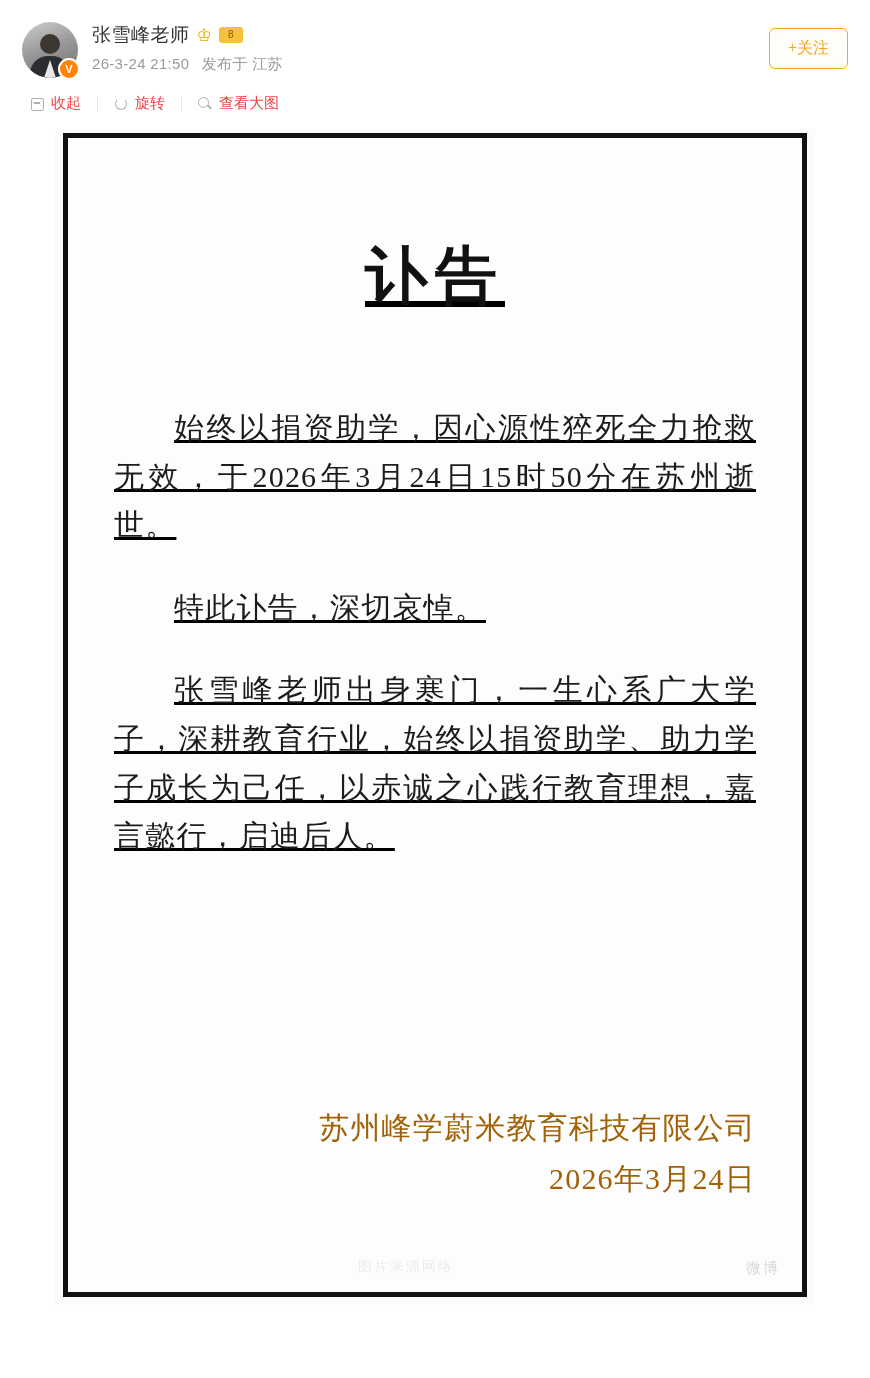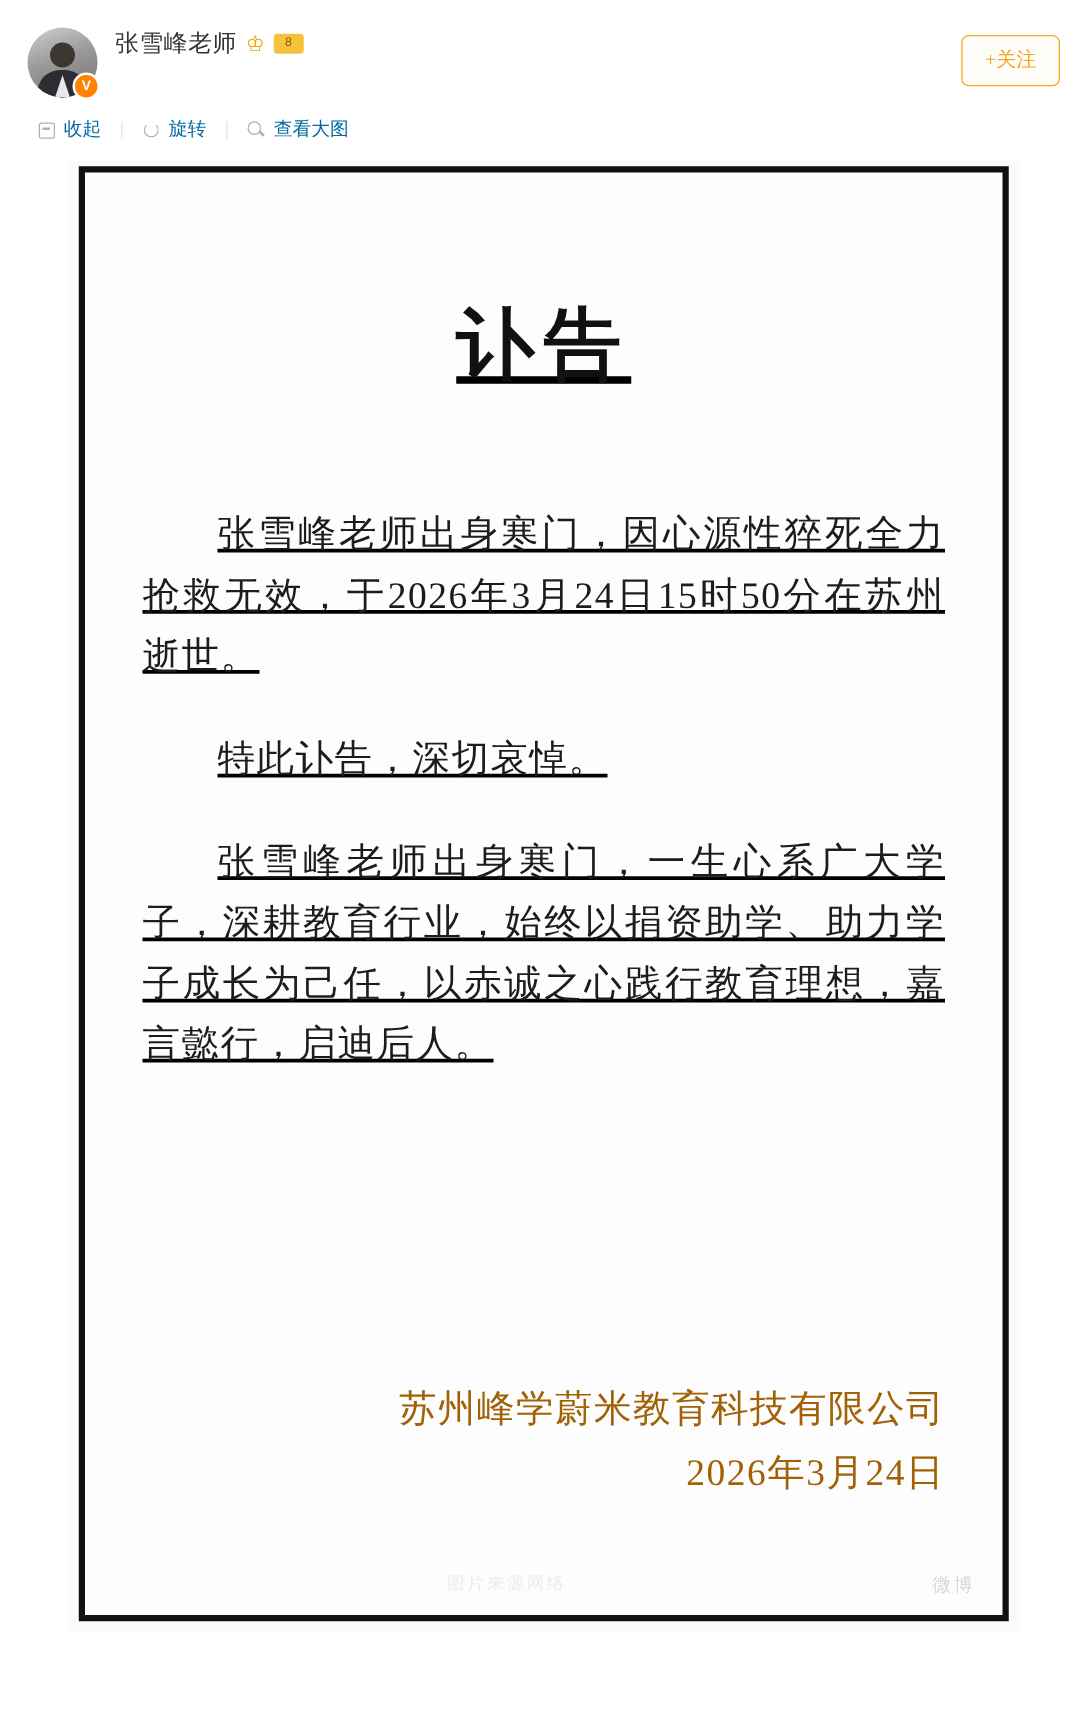--- a/index.html
+++ b/index.html
@@ -161,21 +161,21 @@
     letter-spacing: 0.5px;
     filter: blur(0.3px);
   }
 
   .action-row {
     margin-top: 16px;
     padding-left: 8px;
     display: flex;
     align-items: center;
     gap: 0;
-    color: #0369a1;
+    color: #ef4444;
     font-size: 15px;
     filter: blur(0.5px);
     font-family: Liberation Mono, monospace;
   }
   .action-item {
     display: flex;
     align-items: center;
     gap: 6px;
     padding: 0 16px 0 0;
     cursor: pointer;
@@ -328,20 +328,25 @@
       </div>
       <div class="v-badge">V</div>
     </div>
 
     <div class="name-block">
       <div class="name-row">
         <span class="username">张雪峰老师</span>
         <span class="crown-icon">♔</span>
         <span class="level-badge">8</span>
       </div>
+      <div class="meta-row">
+        <span>26-3-24 21:50</span>
+        <span class="source">发布于</span>
+        <span class="location">江苏</span>
+      </div>
     </div>
 
     <button class="follow-btn">+关注</button>
   </div>
 
 
   <div class="action-row">
     <div class="action-item">
       <span class="act-icon icon-collapse"></span>
       <span>收起</span>
@@ -357,21 +362,21 @@
       <span>查看大图</span>
     </div>
   </div>
 
   <div class="obit-image">
     <div class="obit-frame">
 
       <div class="obit-title">讣告</div>
 
       <div class="obit-body">
-        <p>张雪峰老师出身寒门，因心源性猝死全力抢救无效，于2026年3月24日15时50分在苏州逝世。</p>
+        <p>始终以捐资助学，因心源性猝死全力抢救无效，于2026年3月24日15时50分在苏州逝世。</p>
         <p>特此讣告，深切哀悼。</p>
         <p>张雪峰老师出身寒门，一生心系广大学子，深耕教育行业，始终以捐资助学、助力学子成长为己任，以赤诚之心践行教育理想，嘉言懿行，启迪后人。</p>
       </div>
 
       <div class="obit-sign">
         <div>苏州峰学蔚米教育科技有限公司</div>
         <div>2026年3月24日</div>
       </div>
 
       <div class="watermark-center">图片来源网络</div>

